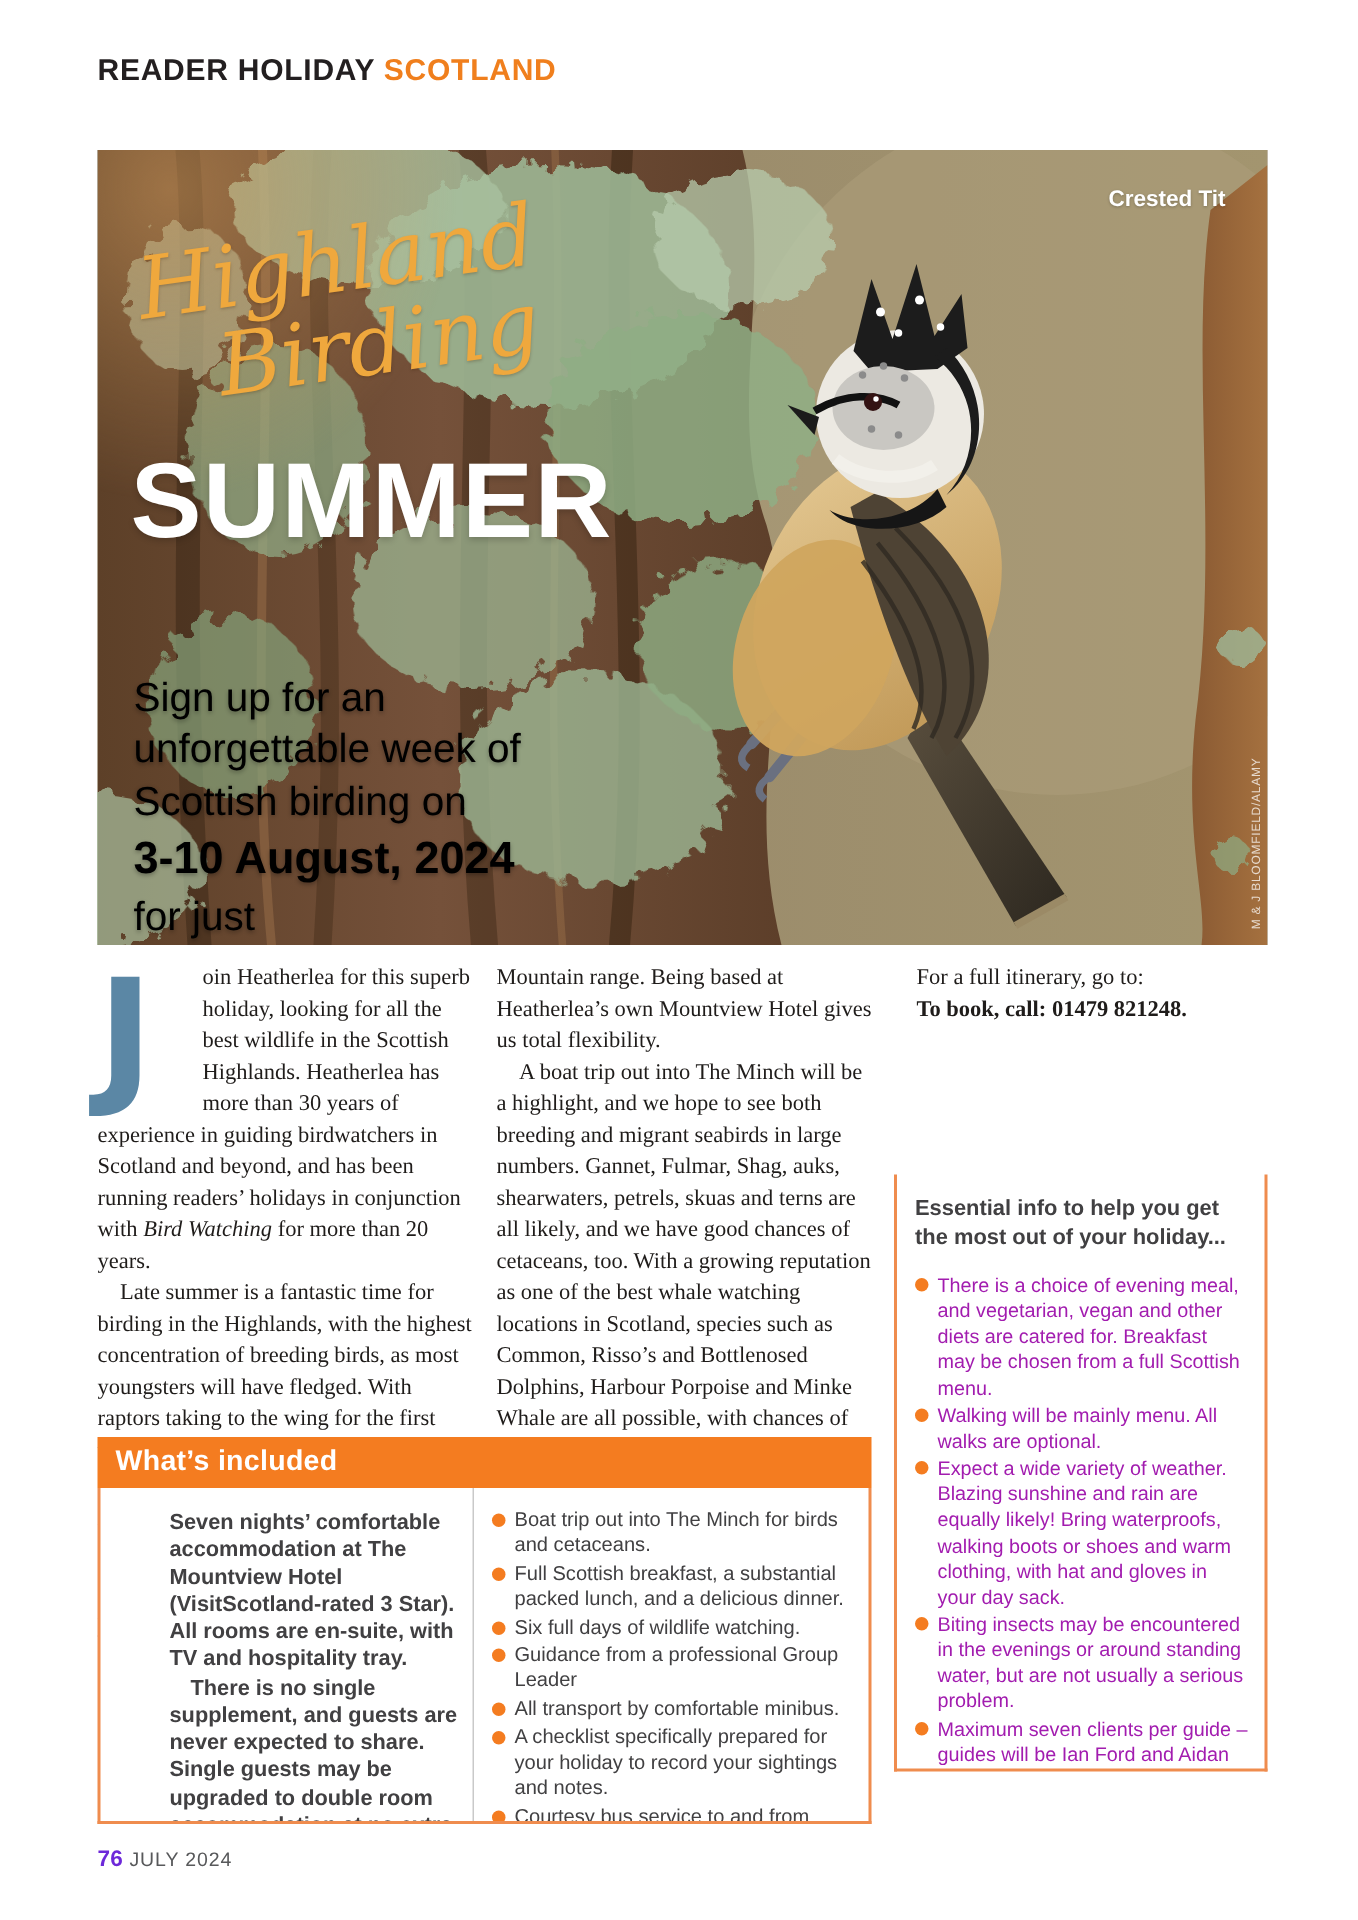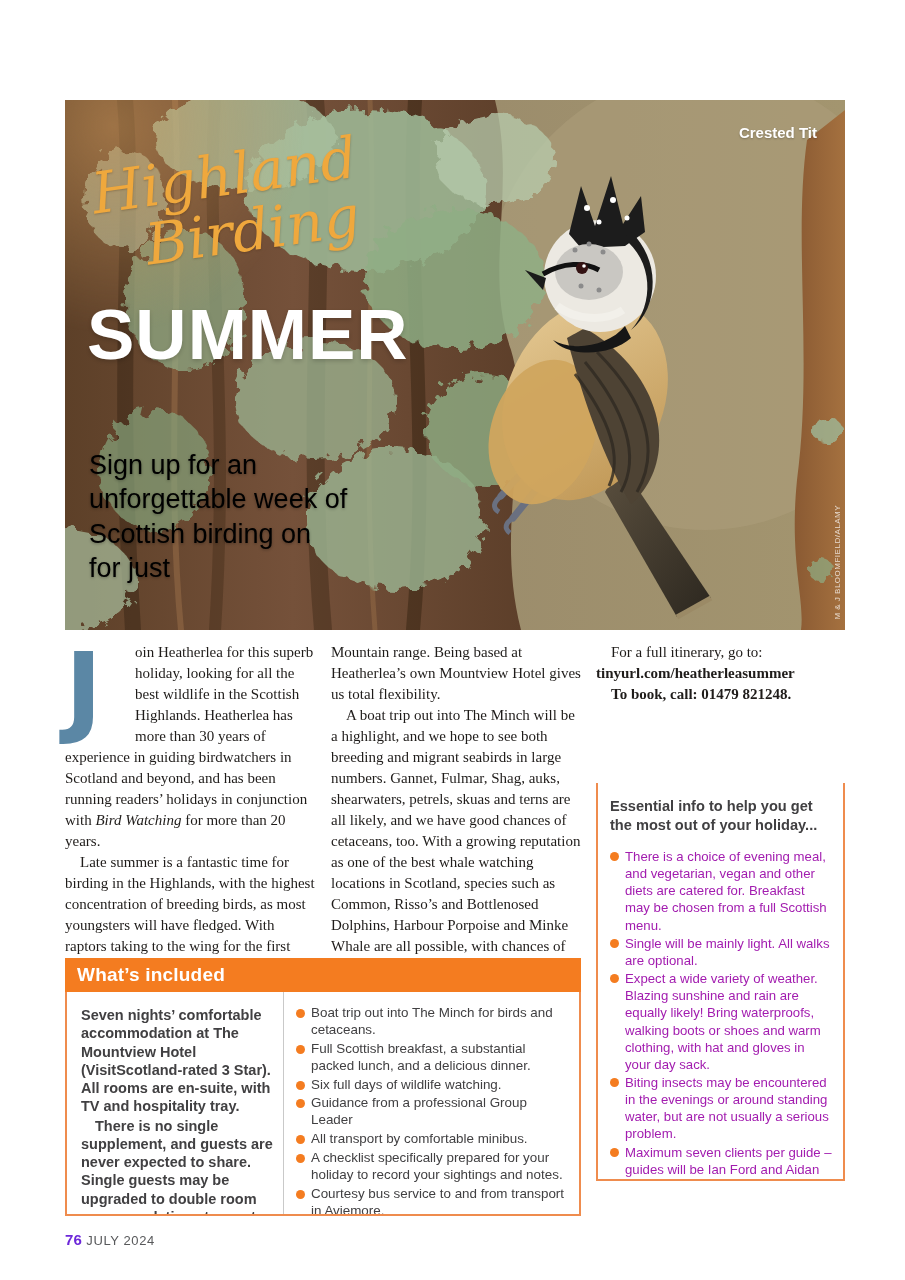--- a/index.html
+++ b/index.html
@@ -71,21 +71,21 @@
     height:34px; line-height:34px; padding-left:12px; letter-spacing:.2px;
   }
   .obox .obody {
     background:#fff; border:2px solid #ef8c4e; border-top:none;
     overflow:hidden;
   }
   .box-included { left:65px; top:958px; width:516px; }
   .box-included .obody { height:224px; display:flex; }
   .inc-left {
     width:217px; padding:14px 6px 10px 14px; border-right:1px solid #c9c9c9;
-    font-size:14.5px; font-weight:700; color:#414042; line-height:1.26;
+    font-size:14.5px; font-weight:700; color:#414042; line-height:1.26;margin-left:32px;
   }
   .inc-left p + p { text-indent:14px; margin-top:1px; }
   .inc-right { flex:1; padding:13px 8px 8px 12px; }
   .bullet { display:flex; margin-bottom:2px; }
   .bullet .dot {
     flex:none; width:9px; height:9px; border-radius:50%;
     background:#f47c20; margin:4px 6px 0 0;
   }
   .inc-right .bullet-text { font-size:13.4px; color:#414042; line-height:1.26; }
   .box-info { left:596px; top:783px; width:249px; }
@@ -101,20 +101,21 @@
     position:absolute; left:65px; top:1231px; font-size:13px; color:#58595b;
     letter-spacing:.6px;
   }
   .folio b { color:#6d28d9; font-size:15px; letter-spacing:.2px; }
 </style>
 </head>
 <body>
 
 <div id="page">
 
+  <div class="kicker"><span>READER HOLIDAY </span><span class="orange">SCOTLAND</span></div>
 
   <div class="hero">
     <svg viewBox="0 0 780 530" width="780" height="530" preserveAspectRatio="none">
       <defs>
         <linearGradient id="gBokeh" x1="0" y1="0" x2="1" y2="0">
           <stop offset="0" stop-color="#857757"></stop>
             <stop offset=".55" stop-color="#9c8d6c"></stop>
             <stop offset="1" stop-color="#a3956f"></stop>
         </linearGradient>
         <linearGradient id="gBark" x1="0" y1="0" x2="1" y2="0">
@@ -222,39 +223,39 @@
     <div class="hero-title">
       <div>SUMMER</div>
     </div>
     <div class="hero-sub">
       <div>
 
       <div>Sign up for an</div>
           <div>unforgettable week of</div>
           <div>Scottish birding on</div>
         </div>
+      <div class="date">3-10 August, 2024</div>
       <div>for just</div>
 
     </div>
     <div class="hero-credit">M &amp; J BLOOMFIELD/ALAMY</div>
   </div>
 
   <div class="col col-1">
     <p><span class="dropcap">J</span><span>oin Heatherlea for this superb holiday, looking for all the best wildlife in the Scottish Highlands. Heatherlea has more than 30 years of experience in guiding birdwatchers in Scotland and beyond, and has been running readers’ holidays in conjunction with </span><span class="ital">Bird Watching</span><span> for more than 20 years.</span></p>
     <p>Late summer is a fantastic time for birding in the Highlands, with the highest concentration of breeding birds, as most youngsters will have fledged. With raptors taking to the wing for the first time, mountain species with well grown chicks, auks on the open water, and passerines gearing up to head south, bird activity is high.</p>
     <p>On this varied tour, we visit the local pine forests, moorland habitats, rugged west coast, and the southern end of the Cairngorm</p>
   </div>
   <div class="col col-2">
     <p>Mountain range. Being based at Heatherlea’s own Mountview Hotel gives us total flexibility.</p>
     <p>A boat trip out into The Minch will be a highlight, and we hope to see both breeding and migrant seabirds in large numbers. Gannet, Fulmar, Shag, auks, shearwaters, petrels, skuas and terns are all likely, and we have good chances of cetaceans, too. With a growing reputation as one of the best whale watching locations in Scotland, species such as Common, Risso’s and Bottlenosed Dolphins, Harbour Porpoise and Minke Whale are all possible, with chances of Fin and Humpback. On the coasts, post-breeding flocks of terns and waders are starting to build, the latter often in bright summer plumage.</p>
     <p>Among the local species we seek are Crested Tit, Ptarmigan, Red Grouse, Golden and</p>
   </div>
   <div class="col col-3">
     <p class="indent">For a full itinerary, go to:</p>
-    <p class="bold-serif" style="text-indent:0;">tinyurl.com/heatherleasummer</p>
     <p class="bold-serif indent">To book, call: 01479 821248.</p>
   </div>
 
   <div class="obox box-included">
     <div class="obar">What’s included</div>
     <div class="obody">
       <div class="inc-left">
         <p>Seven nights’ comfortable accommodation at The Mountview Hotel (VisitScotland-rated 3 Star). All rooms are en-suite, with TV and hospitality tray.</p>
         <p>There is no single supplement, and guests are never expected to share. Single guests may be upgraded to double room accommodation at no extra charge.</p>
       </div>
@@ -303,21 +304,21 @@
       <div class="info-intro">Essential info to help you get the most out of your holiday...</div>
       <div>
 
           <div class="bullet">
             <span class="dot"></span>
             <span class="bullet-text">There is a choice of evening meal, and vegetarian, vegan and other diets are catered for. Breakfast may be chosen from a full Scottish menu.</span>
           </div>
 
           <div class="bullet">
             <span class="dot"></span>
-            <span class="bullet-text">Single will be mainly light. All walks are optional.</span>
+            <span class="bullet-text">Walking will be mainly menu. All walks are optional.</span>
           </div>
 
           <div class="bullet">
             <span class="dot"></span>
             <span class="bullet-text">Expect a wide variety of weather. Blazing sunshine and rain are equally likely! Bring waterproofs, walking boots or shoes and warm clothing, with hat and gloves in your day sack.</span>
           </div>
 
           <div class="bullet">
             <span class="dot"></span>
             <span class="bullet-text">Biting insects may be encountered in the evenings or around standing water, but are not usually a serious problem.</span>

